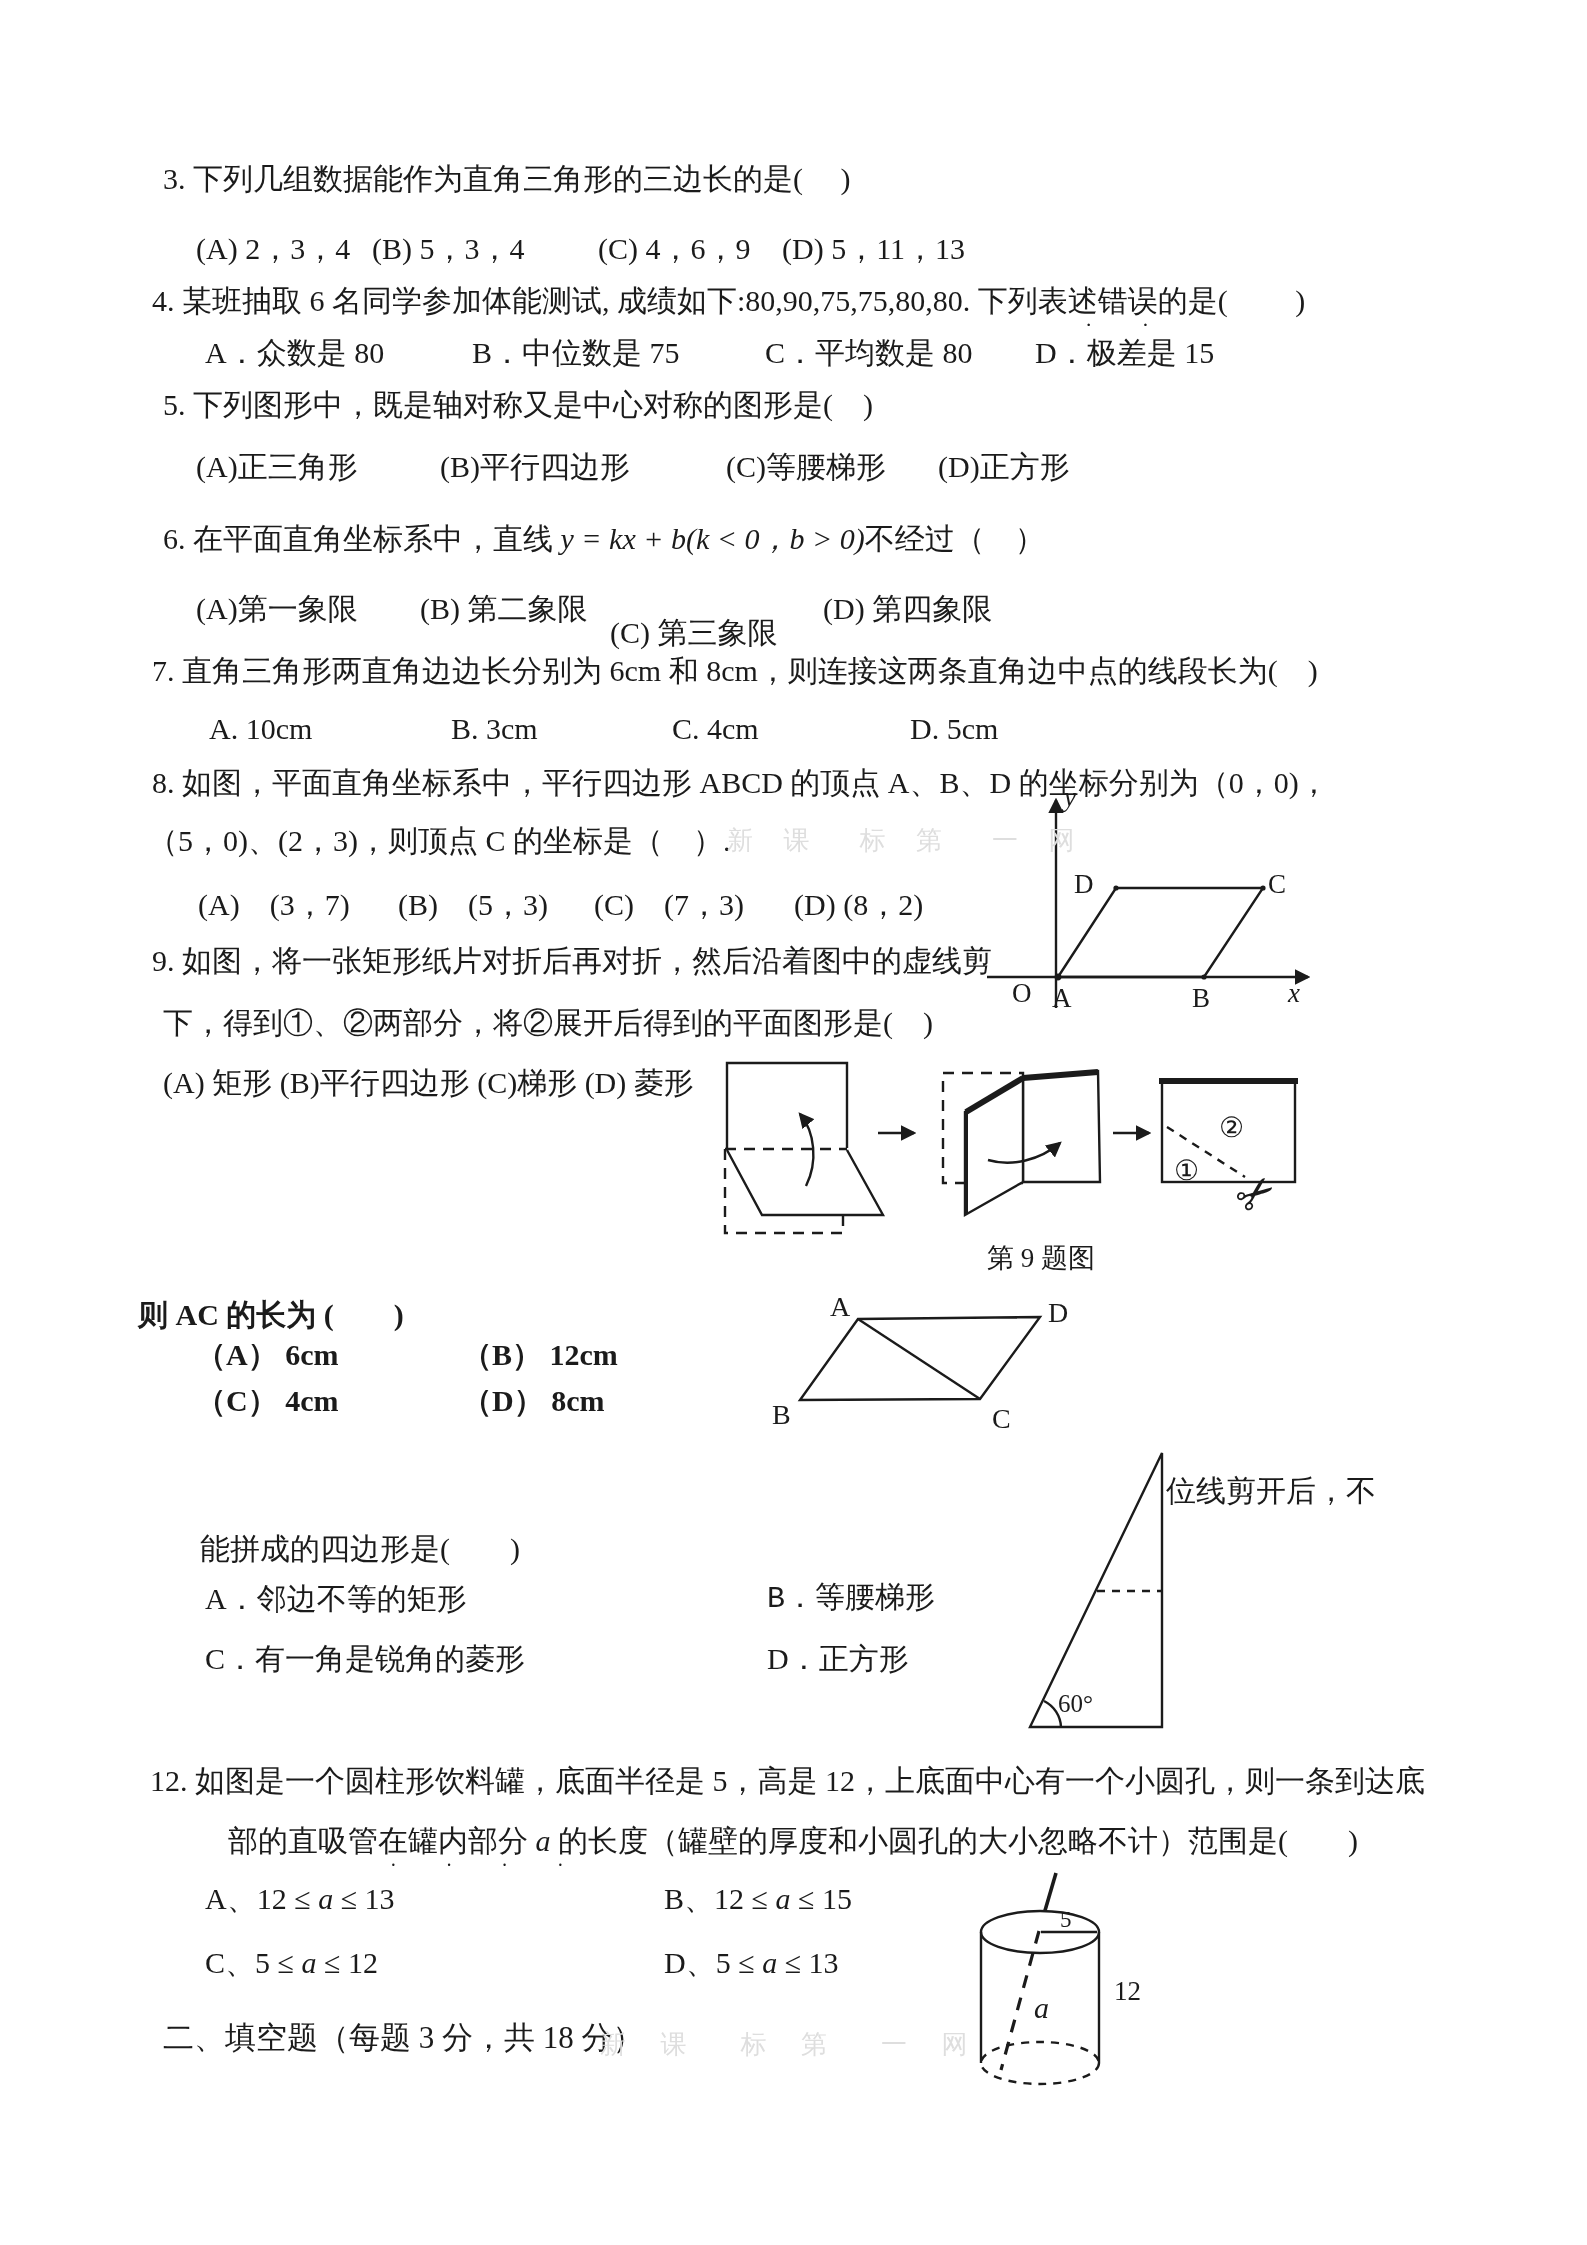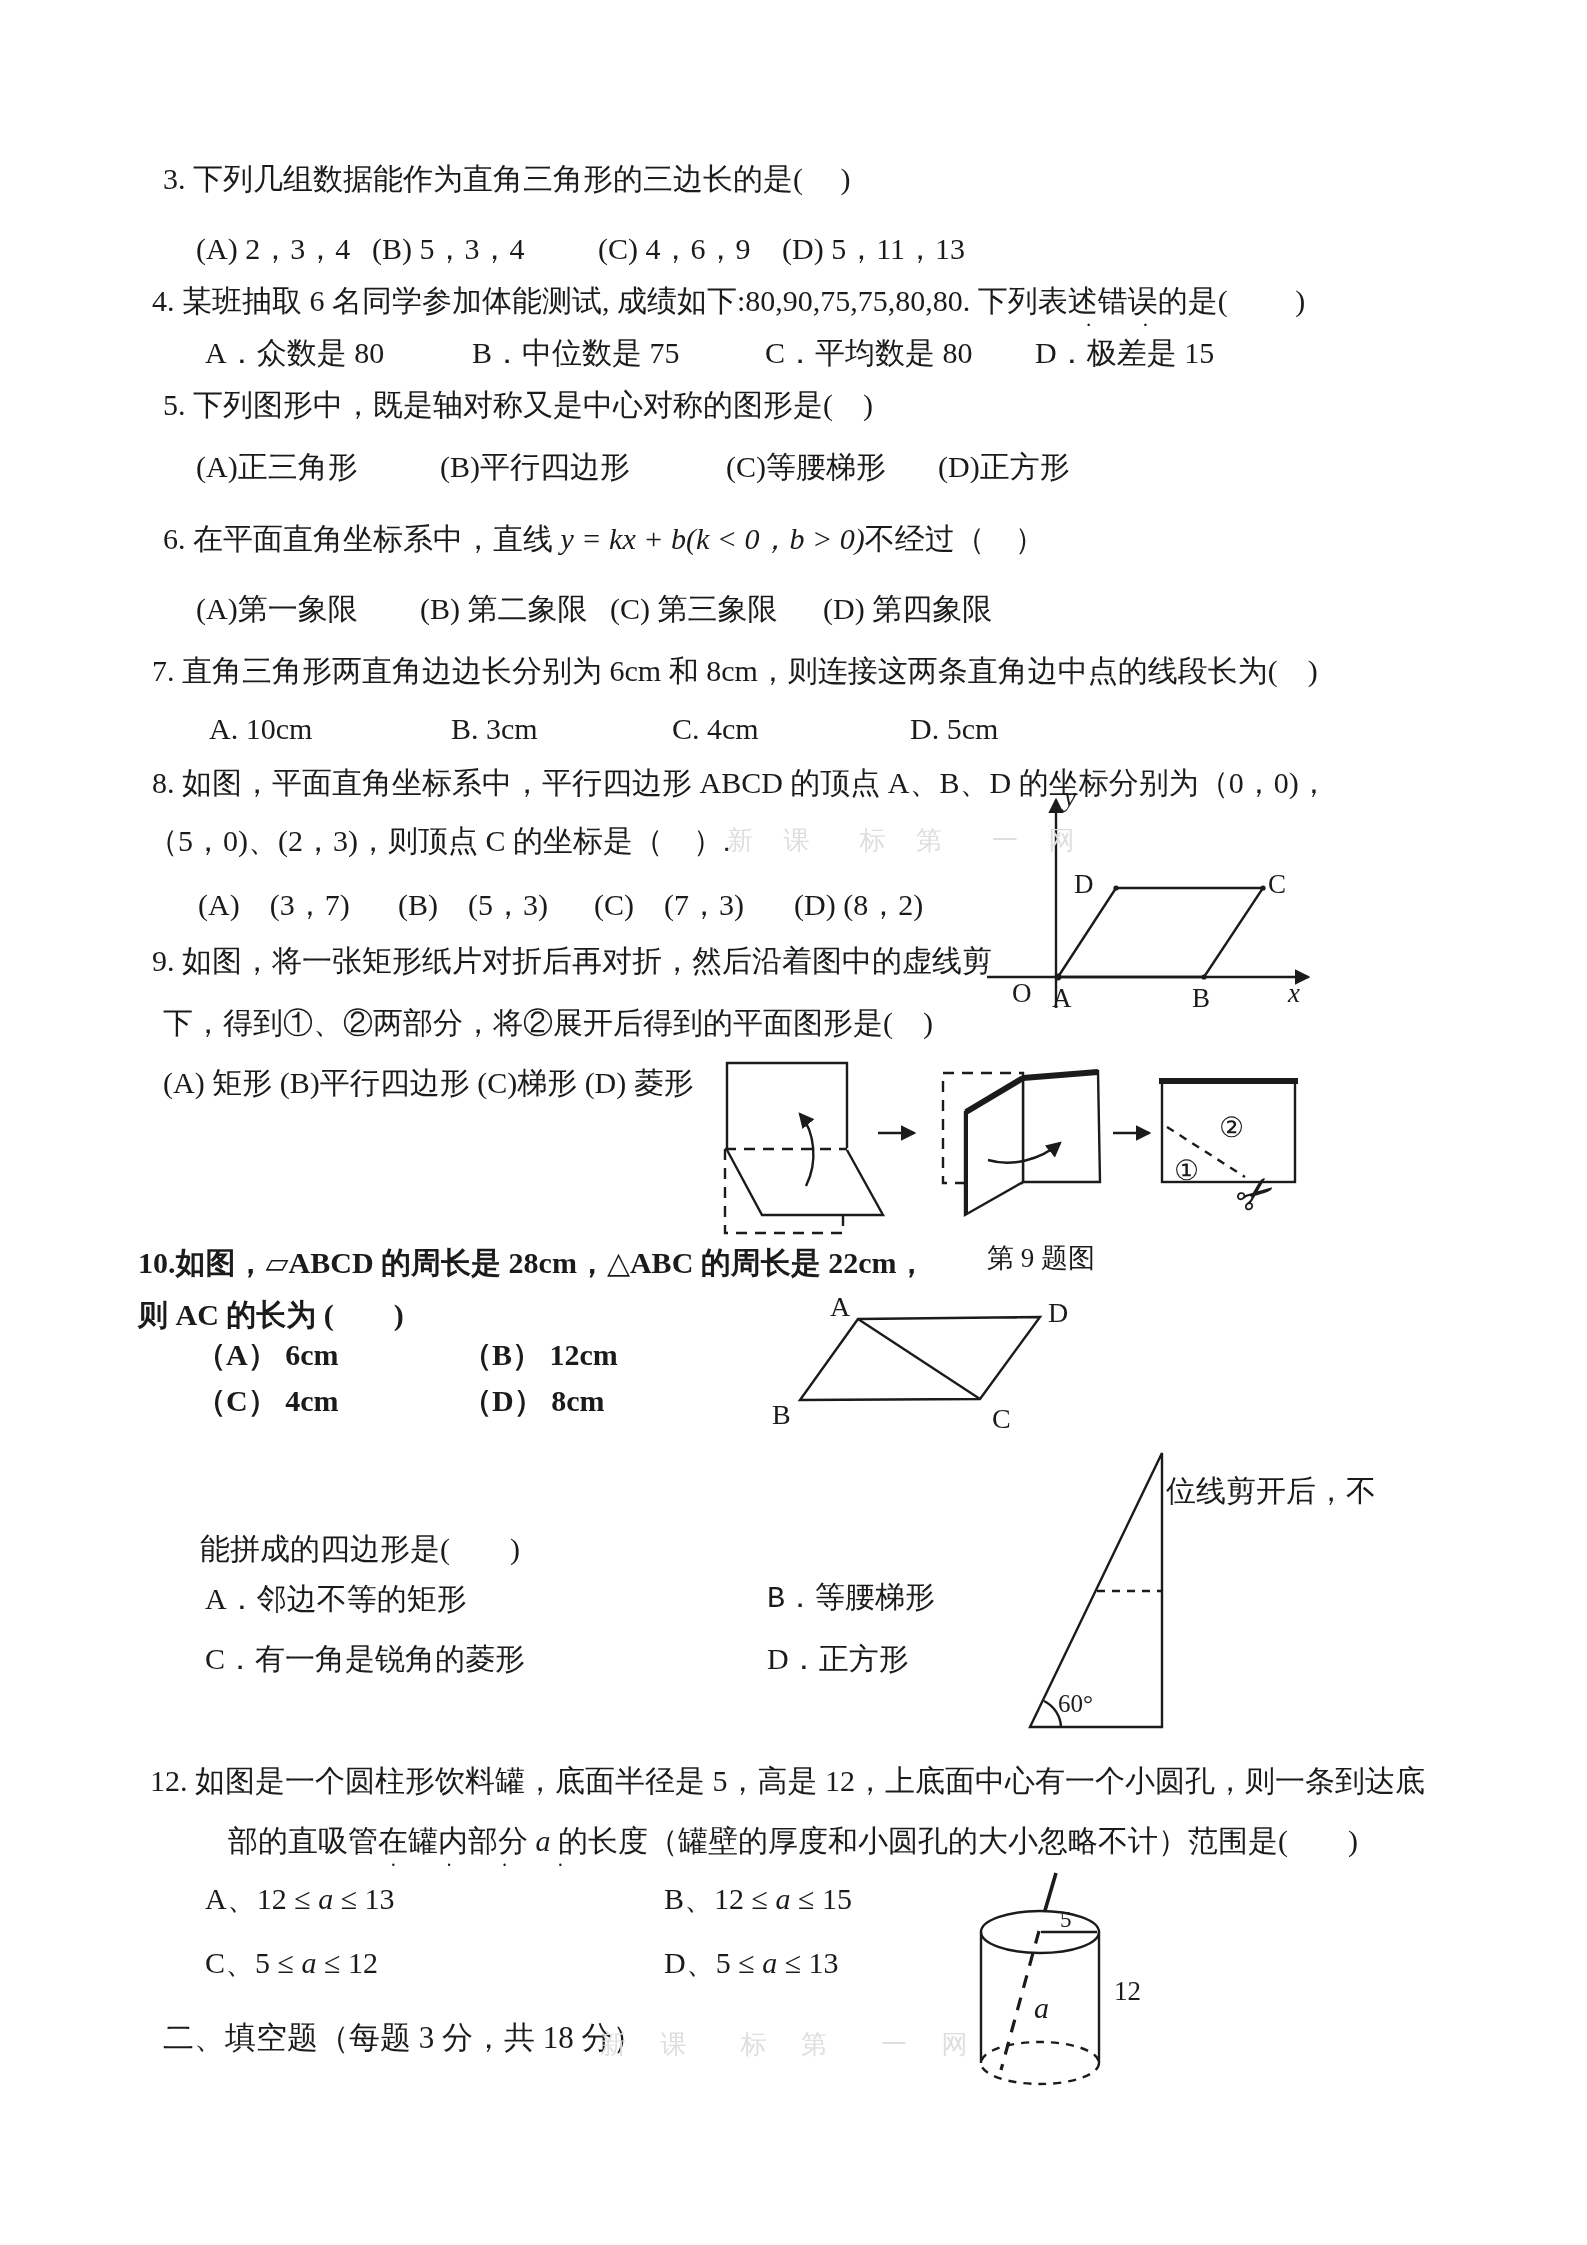--- a/index.html
+++ b/index.html
@@ -114,39 +114,38 @@
     <div class="tl" style="left: 765px; top: 336px;"><span>C．平均数是 80</span></div>
     <div class="tl" style="left: 1035px; top: 336px;"><span>D．极差是 15</span></div>
     <div class="tl" style="left: 163px; top: 388px;"><span>5. 下列图形中，既是轴对称又是中心对称的图形是(　)</span></div>
     <div class="tl" style="left: 196px; top: 450px;"><span>(A)正三角形</span></div>
     <div class="tl" style="left: 440px; top: 450px;"><span>(B)平行四边形</span></div>
     <div class="tl" style="left: 726px; top: 450px;"><span>(C)等腰梯形</span></div>
     <div class="tl" style="left: 938px; top: 450px;"><span>(D)正方形</span></div>
     <div class="tl" style="left: 163px; top: 522px;"><span>6. 在平面直角坐标系中，直线 </span><span class="it">y = kx + b(k &lt; 0，b &gt; 0)</span><span>不经过（　）</span></div>
     <div class="tl" style="left: 196px; top: 592px;"><span>(A)第一象限</span></div>
     <div class="tl" style="left: 420px; top: 592px;"><span>(B) 第二象限</span></div>
-    <div class="tl" style="left: 610px; top: 592px;"><span>(C) 第三象限</span></div>
+    <div class="tl" style="left: 610px; top: 616px;"><span>(C) 第三象限</span></div>
     <div class="tl" style="left: 823px; top: 592px;"><span>(D) 第四象限</span></div>
     <div class="tl" style="left: 152px; top: 654px;"><span>7.  直角三角形两直角边边长分别为 6cm 和 8cm，则连接这两条直角边中点的线段长为(　)</span></div>
     <div class="tl" style="left: 209px; top: 712px;"><span>A. 10cm</span></div>
     <div class="tl" style="left: 451px; top: 712px;"><span>B. 3cm</span></div>
     <div class="tl" style="left: 672px; top: 712px;"><span>C. 4cm</span></div>
     <div class="tl" style="left: 910px; top: 712px;"><span>D. 5cm</span></div>
     <div class="tl" style="left: 152px; top: 766px;"><span>8. 如图，平面直角坐标系中，平行四边形 ABCD 的顶点 A、B、D 的坐标分别为（0，0)，</span></div>
     <div class="tl" style="left: 148px; top: 824px;"><span>（5，0)、(2，3)，则顶点 C 的坐标是（　）.</span></div>
     <div class="tl" style="left: 727px; top: 826px; font-size: 26px; letter-spacing: 12px; color: rgb(222, 222, 222);"><span>新 课　标  第　一 网</span></div>
     <div class="tl" style="left: 198px; top: 888px;"><span>(A)　(3，7)</span></div>
     <div class="tl" style="left: 398px; top: 888px;"><span>(B)　(5，3)</span></div>
     <div class="tl" style="left: 594px; top: 888px;"><span>(C)　(7，3)</span></div>
     <div class="tl" style="left: 794px; top: 888px;"><span>(D) (8，2)</span></div>
     <div class="tl" style="left: 152px; top: 944px;"><span>9. 如图，将一张矩形纸片对折后再对折，然后沿着图中的虚线剪</span></div>
     <div class="tl" style="left: 163px; top: 1006px;"><span>下，得到①、②两部分，将②展开后得到的平面图形是(　)</span></div>
     <div class="tl" style="left: 163px; top: 1066px;"><span>(A) 矩形  (B)平行四边形  (C)梯形  (D) 菱形</span></div>
     <div class="tl" style="left: 987px; top: 1243px; font-size: 27px;"><span>第 9 题图</span></div>
-    <div class="tl bold" style="left: 138px; top: 1246px;"><span>10.如图，▱ABCD 的周长是 28cm，△ABC 的周长是 22cm，</span></div>
     <div class="tl bold" style="left: 138px; top: 1298px;"><span>则 AC 的长为 (　　)</span></div>
     <div class="tl bold" style="left: 196px; top: 1338px;"><span>（A）  6cm</span></div>
     <div class="tl bold" style="left: 462px; top: 1338px;"><span>（B）  12cm</span></div>
     <div class="tl bold" style="left: 196px; top: 1384px;"><span>（C）  4cm</span></div>
     <div class="tl bold" style="left: 462px; top: 1384px;"><span>（D）  8cm</span></div>
     <div class="tl" style="left: 1166px; top: 1474px;"><span>位线剪开后，不</span></div>
     <div class="tl" style="left: 200px; top: 1532px;"><span>能拼成的四边形是(　　)</span></div>
     <div class="tl" style="left: 205px; top: 1582px;"><span>A．邻边不等的矩形</span></div>
     <div class="tl" style="left: 767px; top: 1582px; font-family: Liberation Mono, monospace;"><span>B．等腰梯形</span></div>
     <div class="tl" style="left: 205px; top: 1642px;"><span>C．有一角是锐角的菱形</span></div>

